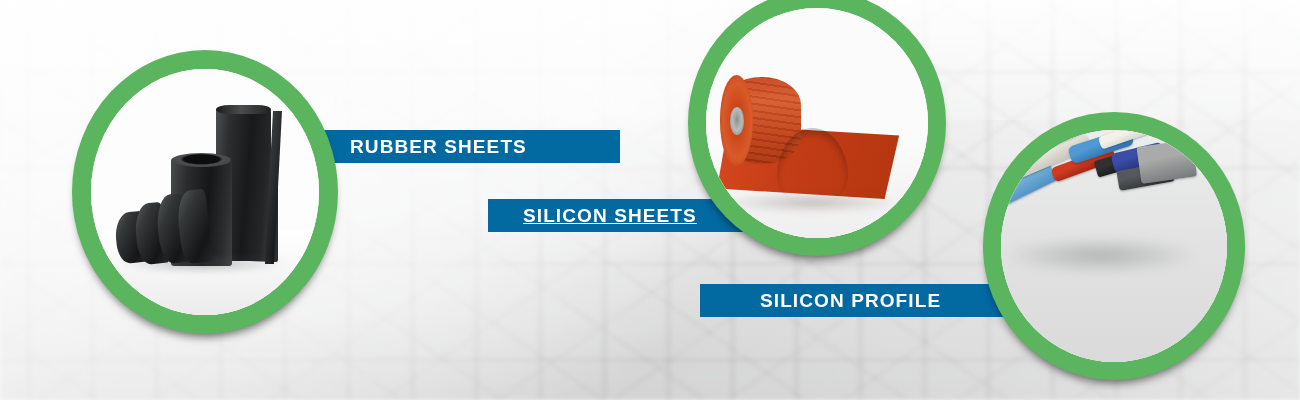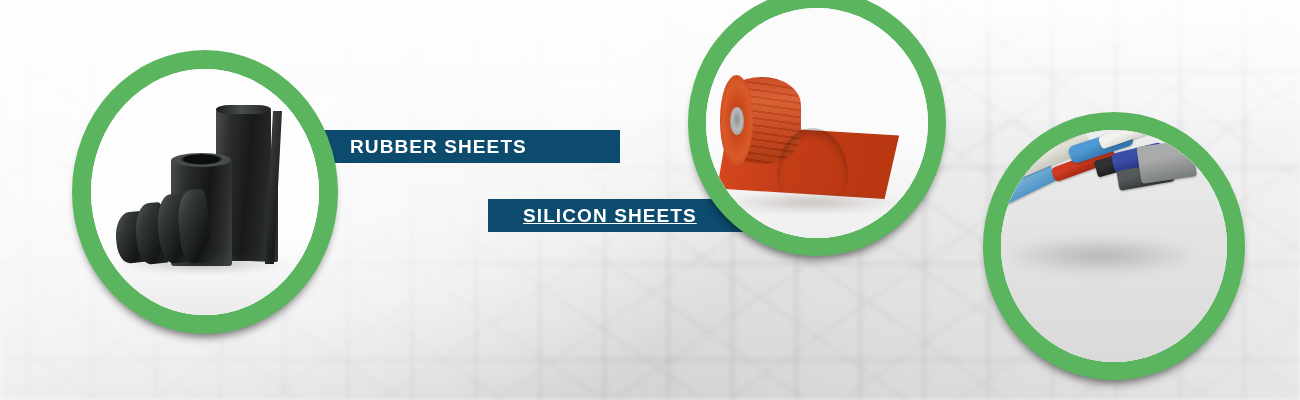--- a/index.html
+++ b/index.html
@@ -60,21 +60,21 @@
     background:linear-gradient(180deg, rgba(255,255,255,.88) 0%, rgba(255,255,255,.20) 100%);
     pointer-events:none;
   }
 
   
   .label-banner {
     position:absolute;
     height:33px;
     display:flex;
     align-items:center;
-    background:#0c4a6e;
+    background:#0369a1;
     color:#ffffff;
     font-size:19px;
     font-weight:bold;
     letter-spacing:1.1px;
     white-space:nowrap;
     z-index:6;
   }
   .label-banner .label-text { display:block; line-height:1; padding-bottom:1px; }
 
   
@@ -251,20 +251,23 @@
   <div class="bg-sky"></div>
 
   <div class="label-banner" id="banner-rubber-sheets">
     <span class="label-text">RUBBER SHEETS</span>
   </div>
 
   <div class="label-banner" id="banner-silicon-sheets">
     <span class="label-text">SILICON SHEETS</span>
   </div>
 
+  <div class="label-banner" id="banner-silicon-profile">
+    <span class="label-text">SILICON PROFILE</span>
+  </div>
 
   <div class="medallion" id="medallion-rubber-sheets">
     <div class="plate">
       <div class="photo-rubber">
         <div class="floor"></div>
         <div class="rb-sheet-back"></div>
         <div class="rb-roll-tall"></div>
         <div class="rb-roll-wide"></div>
         <div class="rb-shadow"></div>
         <div class="rb-fold">

